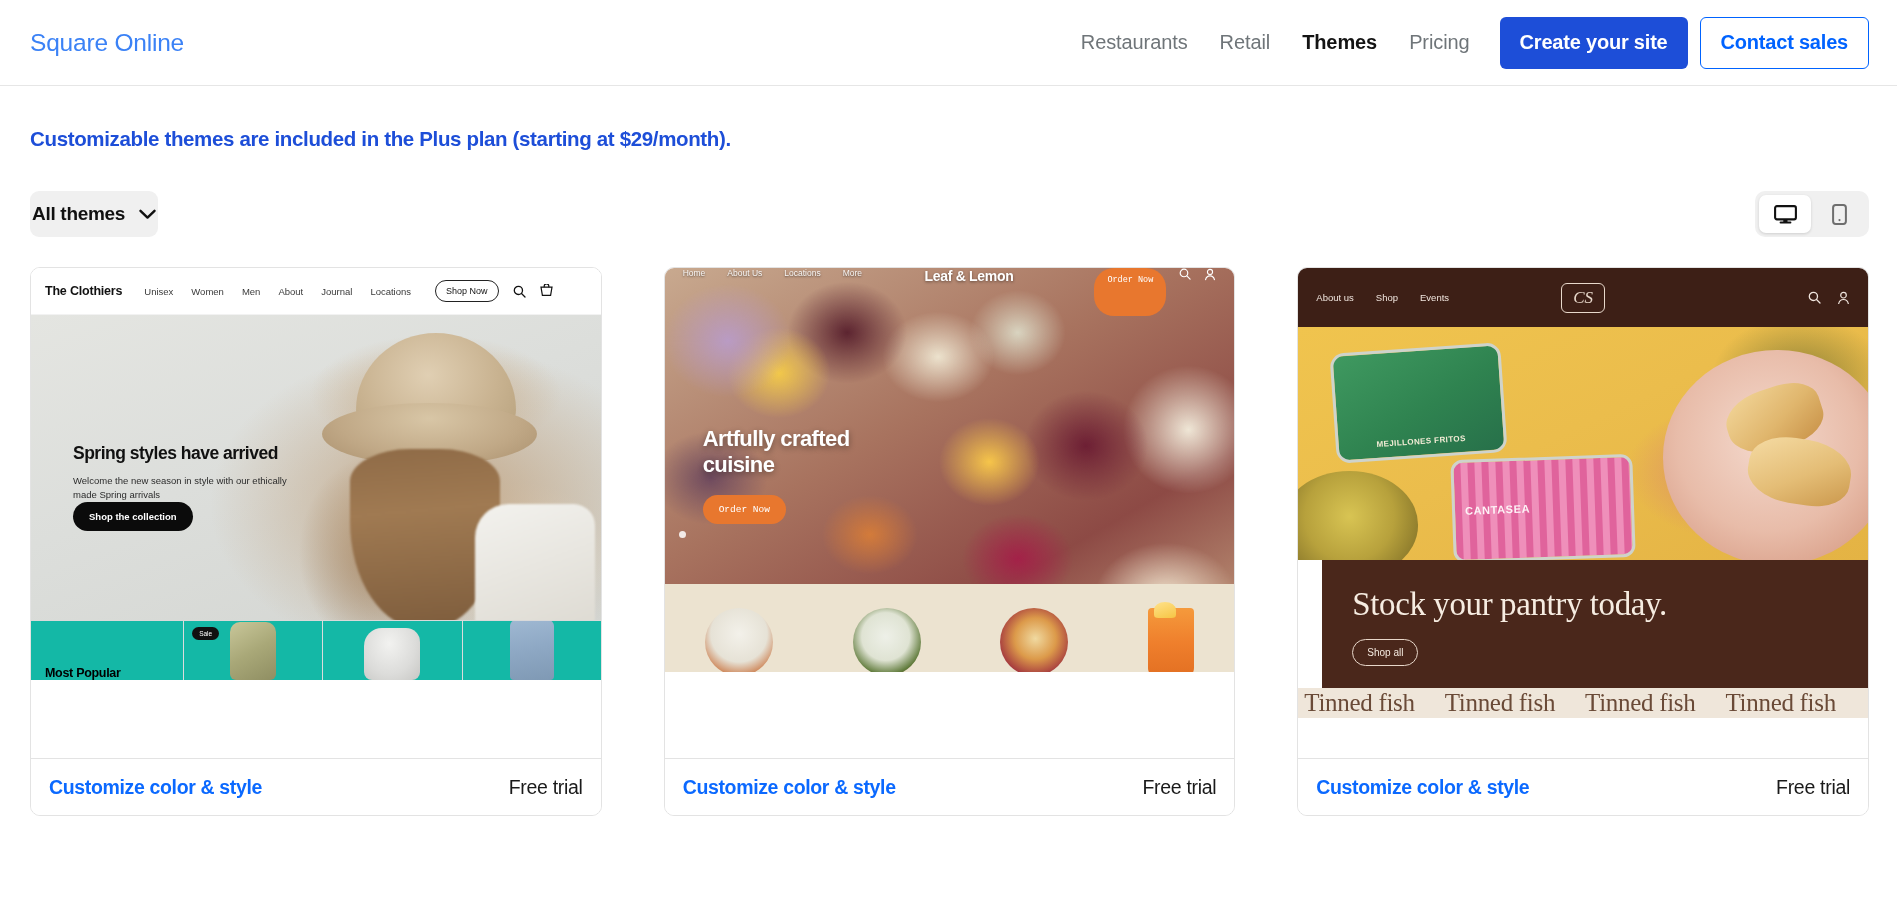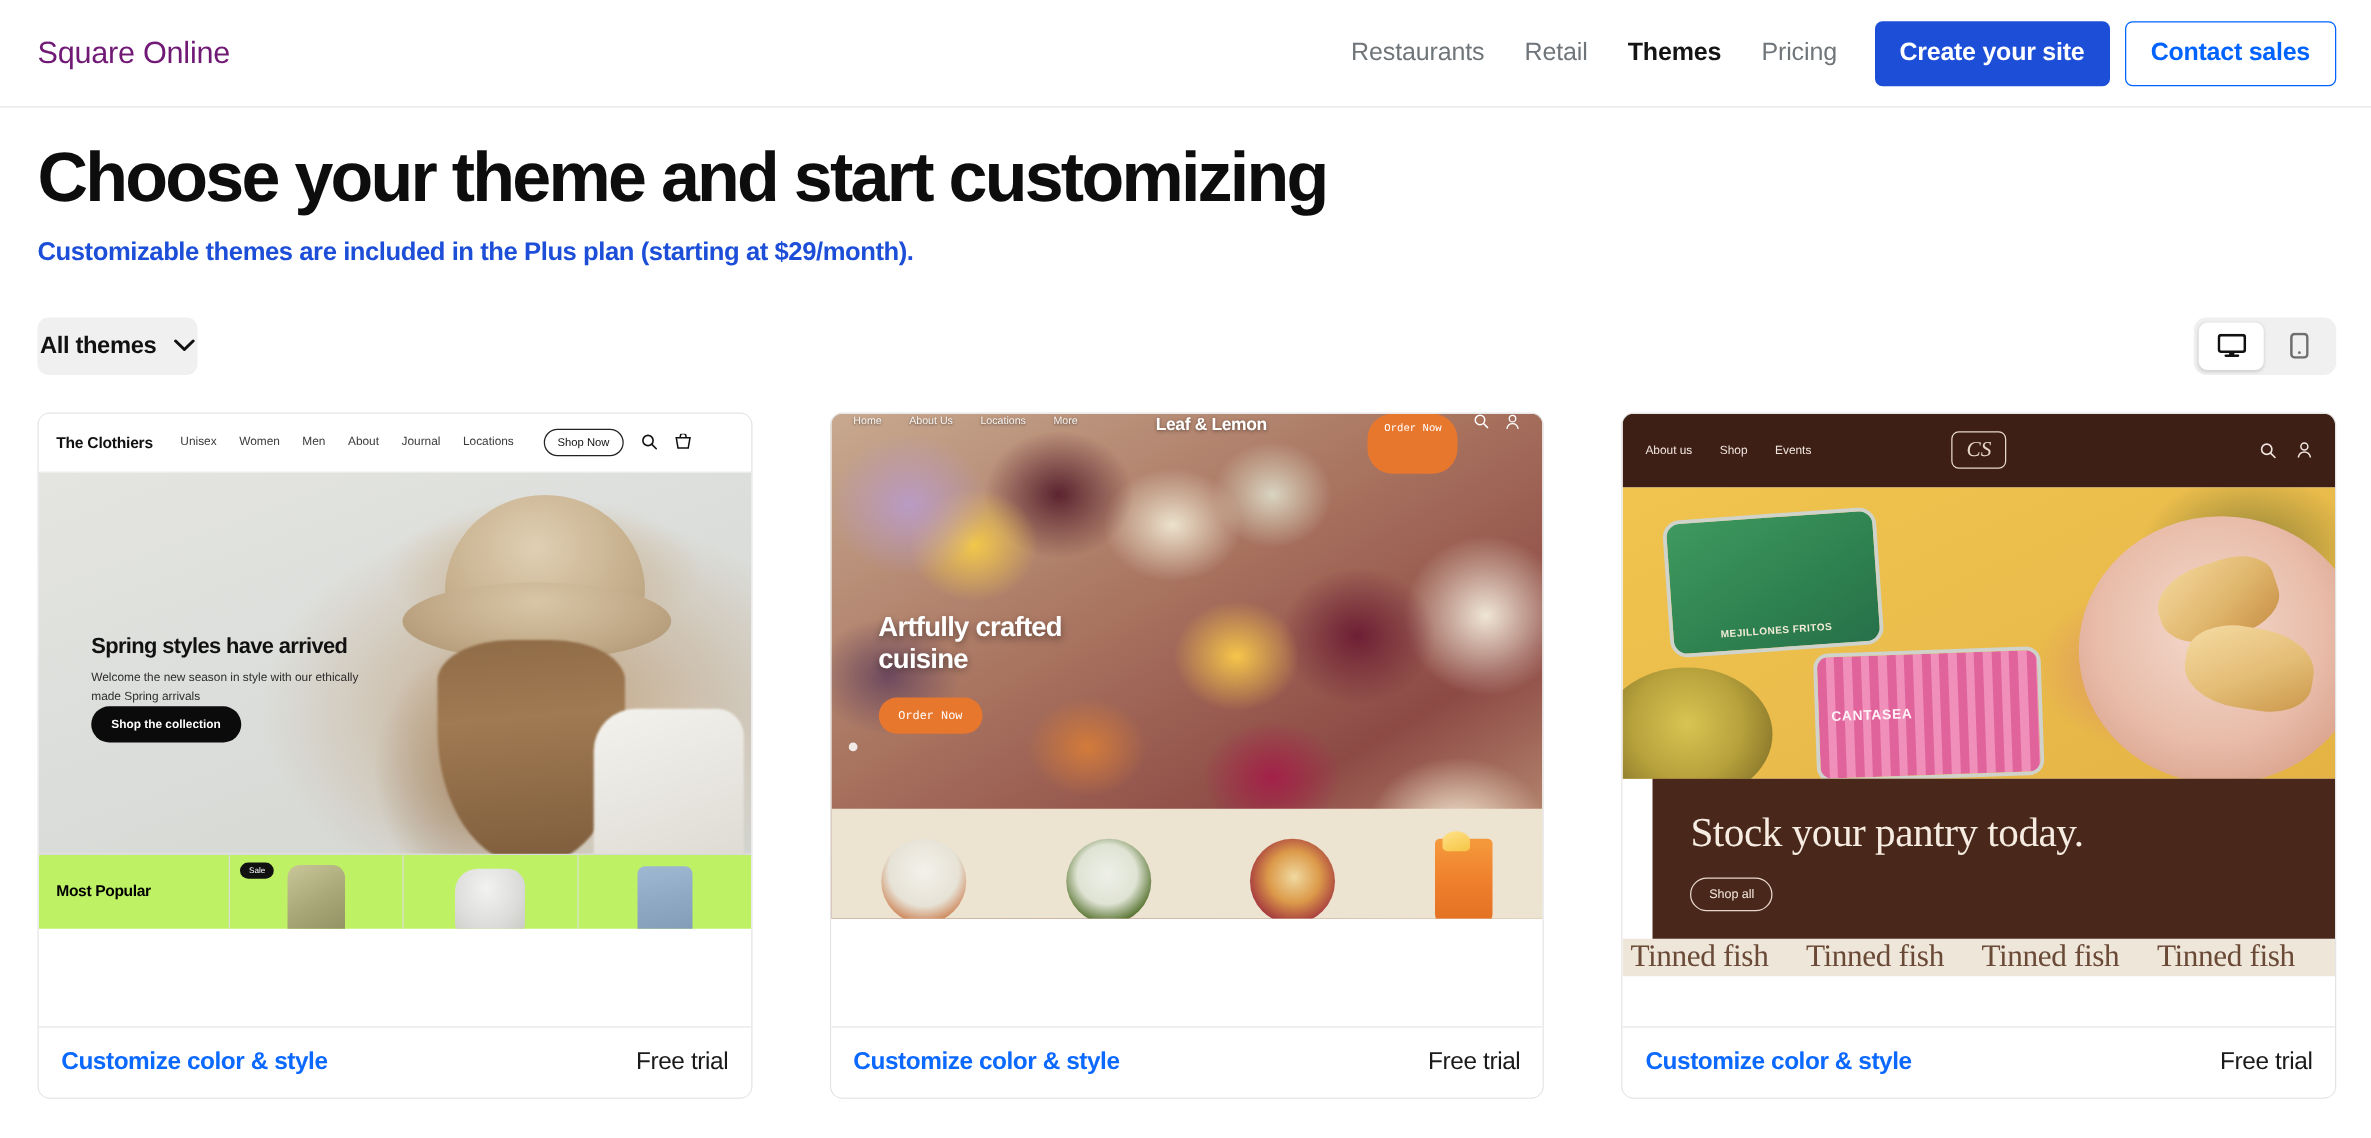--- a/index.html
+++ b/index.html
@@ -19,21 +19,21 @@
     display: flex;
     align-items: center;
     padding: 0 28px 0 30px;
     border-bottom: 1px solid #e6e6e6;
     background: #fff;
   }
   .brand {
     font-size: 24.5px;
     font-weight: 400;
     letter-spacing: -0.2px;
-    color: #701a75;
+    color: #3b82f6;
   }
   .nav-right {
     margin-left: auto;
     display: flex;
     align-items: center;
     gap: 0px;
   }
   .nav-link {
     font-size: 20px;
     color: #6f7579;
@@ -239,22 +239,22 @@
   .t1-h2 { font-size: 17.5px; font-weight: 700; line-height: 1.18; letter-spacing: -0.5px; color:#111; }
   .t1-p { margin-top: 10px; font-size: 9.5px; line-height: 1.5; color:#2c2c2c; }
   .t1-cta {
     display:inline-block;
     background:#0b0b0b; color:#fff; font-size: 9.5px;
     padding: 9px 16px; border-radius: 20px; font-weight: bold;
   }
   .t1-prodrow { display: flex; height: 60px; border-top:1px solid #d9d9d9; }
   .t1-cell {
     flex: 1; border-right: 1px solid #dcdcdc;
-    display:flex; align-items:center; justify-content:center;
-    position:relative; background:#bef264; overflow:hidden;
+    display:flex; align-items:flex-end; justify-content:center;
+    position:relative; background:#14b8a6; overflow:hidden;
   }
   .t1-cell:last-child { border-right:none; }
   .t1-cell.label { flex: 1; justify-content:flex-start; padding-left: 14px; }
   .t1-mp { font-size: 12.5px; font-weight: 700; letter-spacing:-0.3px; }
   .t1-sale {
     position:absolute; left:8px; top:6px;
     background:#111; color:#fff; font-size:6.5px;
     padding: 3px 7px; border-radius: 10px;
   }
   .prod-jacket {
@@ -419,21 +419,20 @@
     <a class="nav-link">Restaurants</a>
     <a class="nav-link">Retail</a>
     <a class="nav-link active">Themes</a>
     <a class="nav-link">Pricing</a>
     <button class="btn-primary">Create your site</button>
     <button class="btn-outline">Contact sales</button>
   </nav>
 </header>
 
 <section class="page-head">
-  <h1 class="page-title">Choose your theme and start customizing</h1>
   <p class="page-sub">Customizable themes are included in the Plus plan (starting at $29/month).</p>
 </section>
 
 <div class="filter-row">
   <button class="chip">
     <span>All themes</span>
     <svg class="chev" width="17" height="11" viewBox="0 0 17 11">
       <path d="M1.5 1.8 L8.5 8.6 L15.5 1.8" fill="none" stroke="#111" stroke-width="2.4" stroke-linecap="round" stroke-linejoin="round"></path>
     </svg>
   </button>

